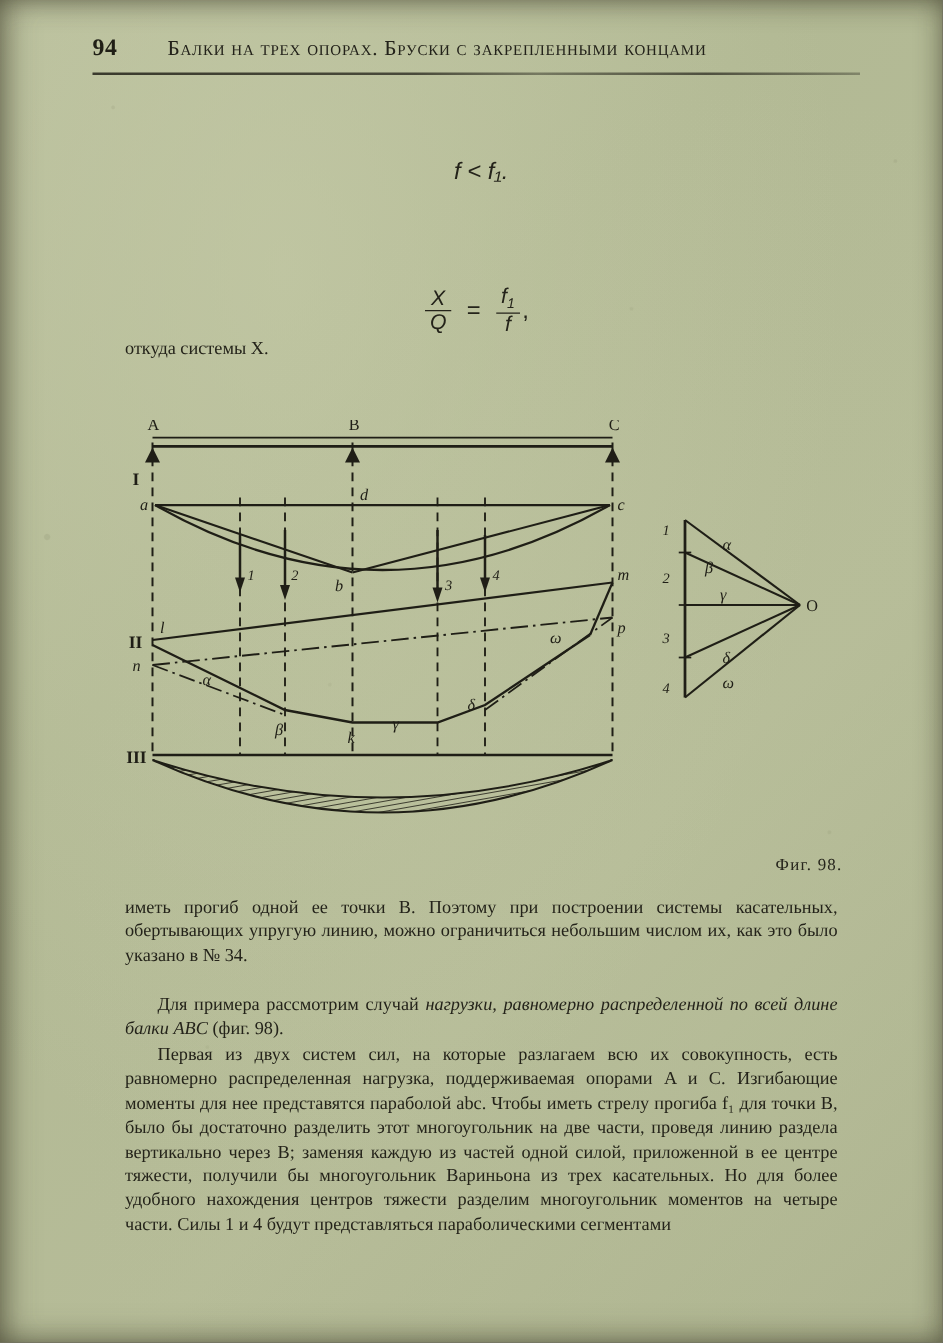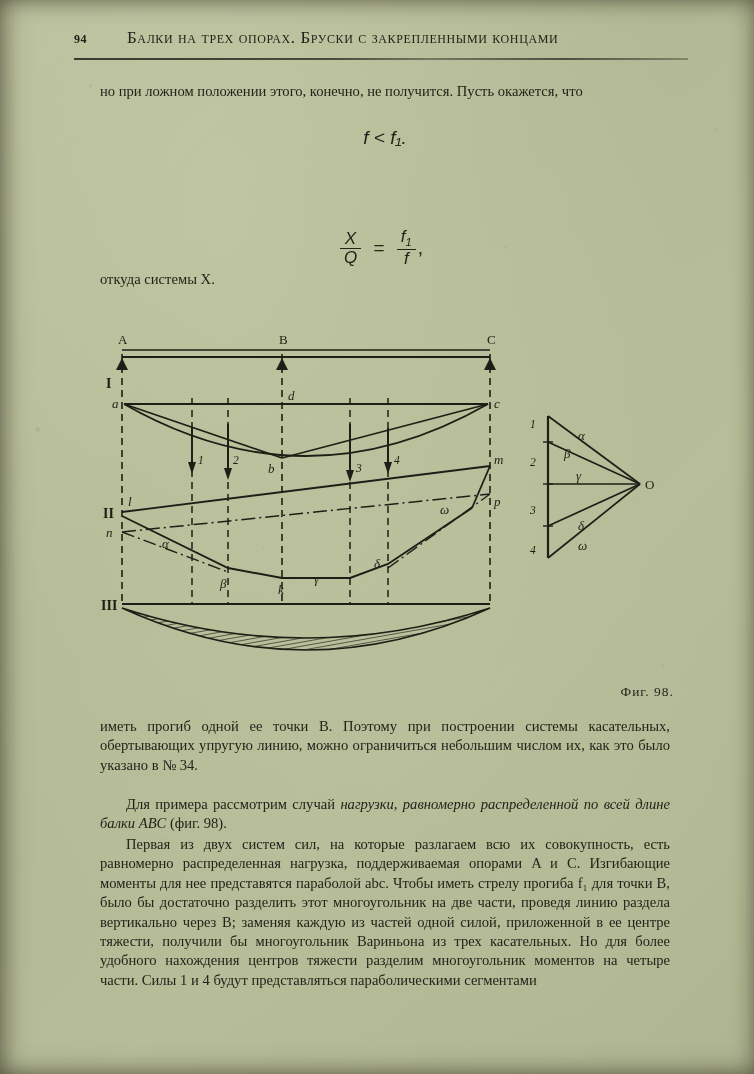--- a/index.html
+++ b/index.html
@@ -46,21 +46,21 @@
   }
 
   
   .header {
     position: absolute;
     left: 74px; top: 28px; width: 614px;
     display: flex;
     align-items: baseline;
   }
   .folio {
-    font-size: 12px;
+    font-size: 19px;
     font-weight: bold;
     letter-spacing: .5px;
     margin-right: 40px;
     color: #201f16;
   }
   .runhead {
     font-size: 17px;
     font-variant: small-caps;
     text-transform: none;
     letter-spacing: .6px;
@@ -134,23 +134,20 @@
 <body>
 
 <div class="page">
 
   <div class="header">
     <span class="folio">94</span>
     <span class="runhead">Балки на трех опорах. Бруски с закрепленными концами</span>
   </div>
   <div class="rule"></div>
 
-  <div class="col" style="top:82px;">
-    <p>но при ложном положении этого, конечно, не получится. Пусть окажется, что</p>
-  </div>
 
   <div class="col formula" style="top:128px;">
     <span>f &lt; f₁.</span>
   </div>
 
 
   <div class="col formula" style="top:228px;">
     <span class="frac">
       <span class="num">X</span>
       <span class="den">Q</span>

